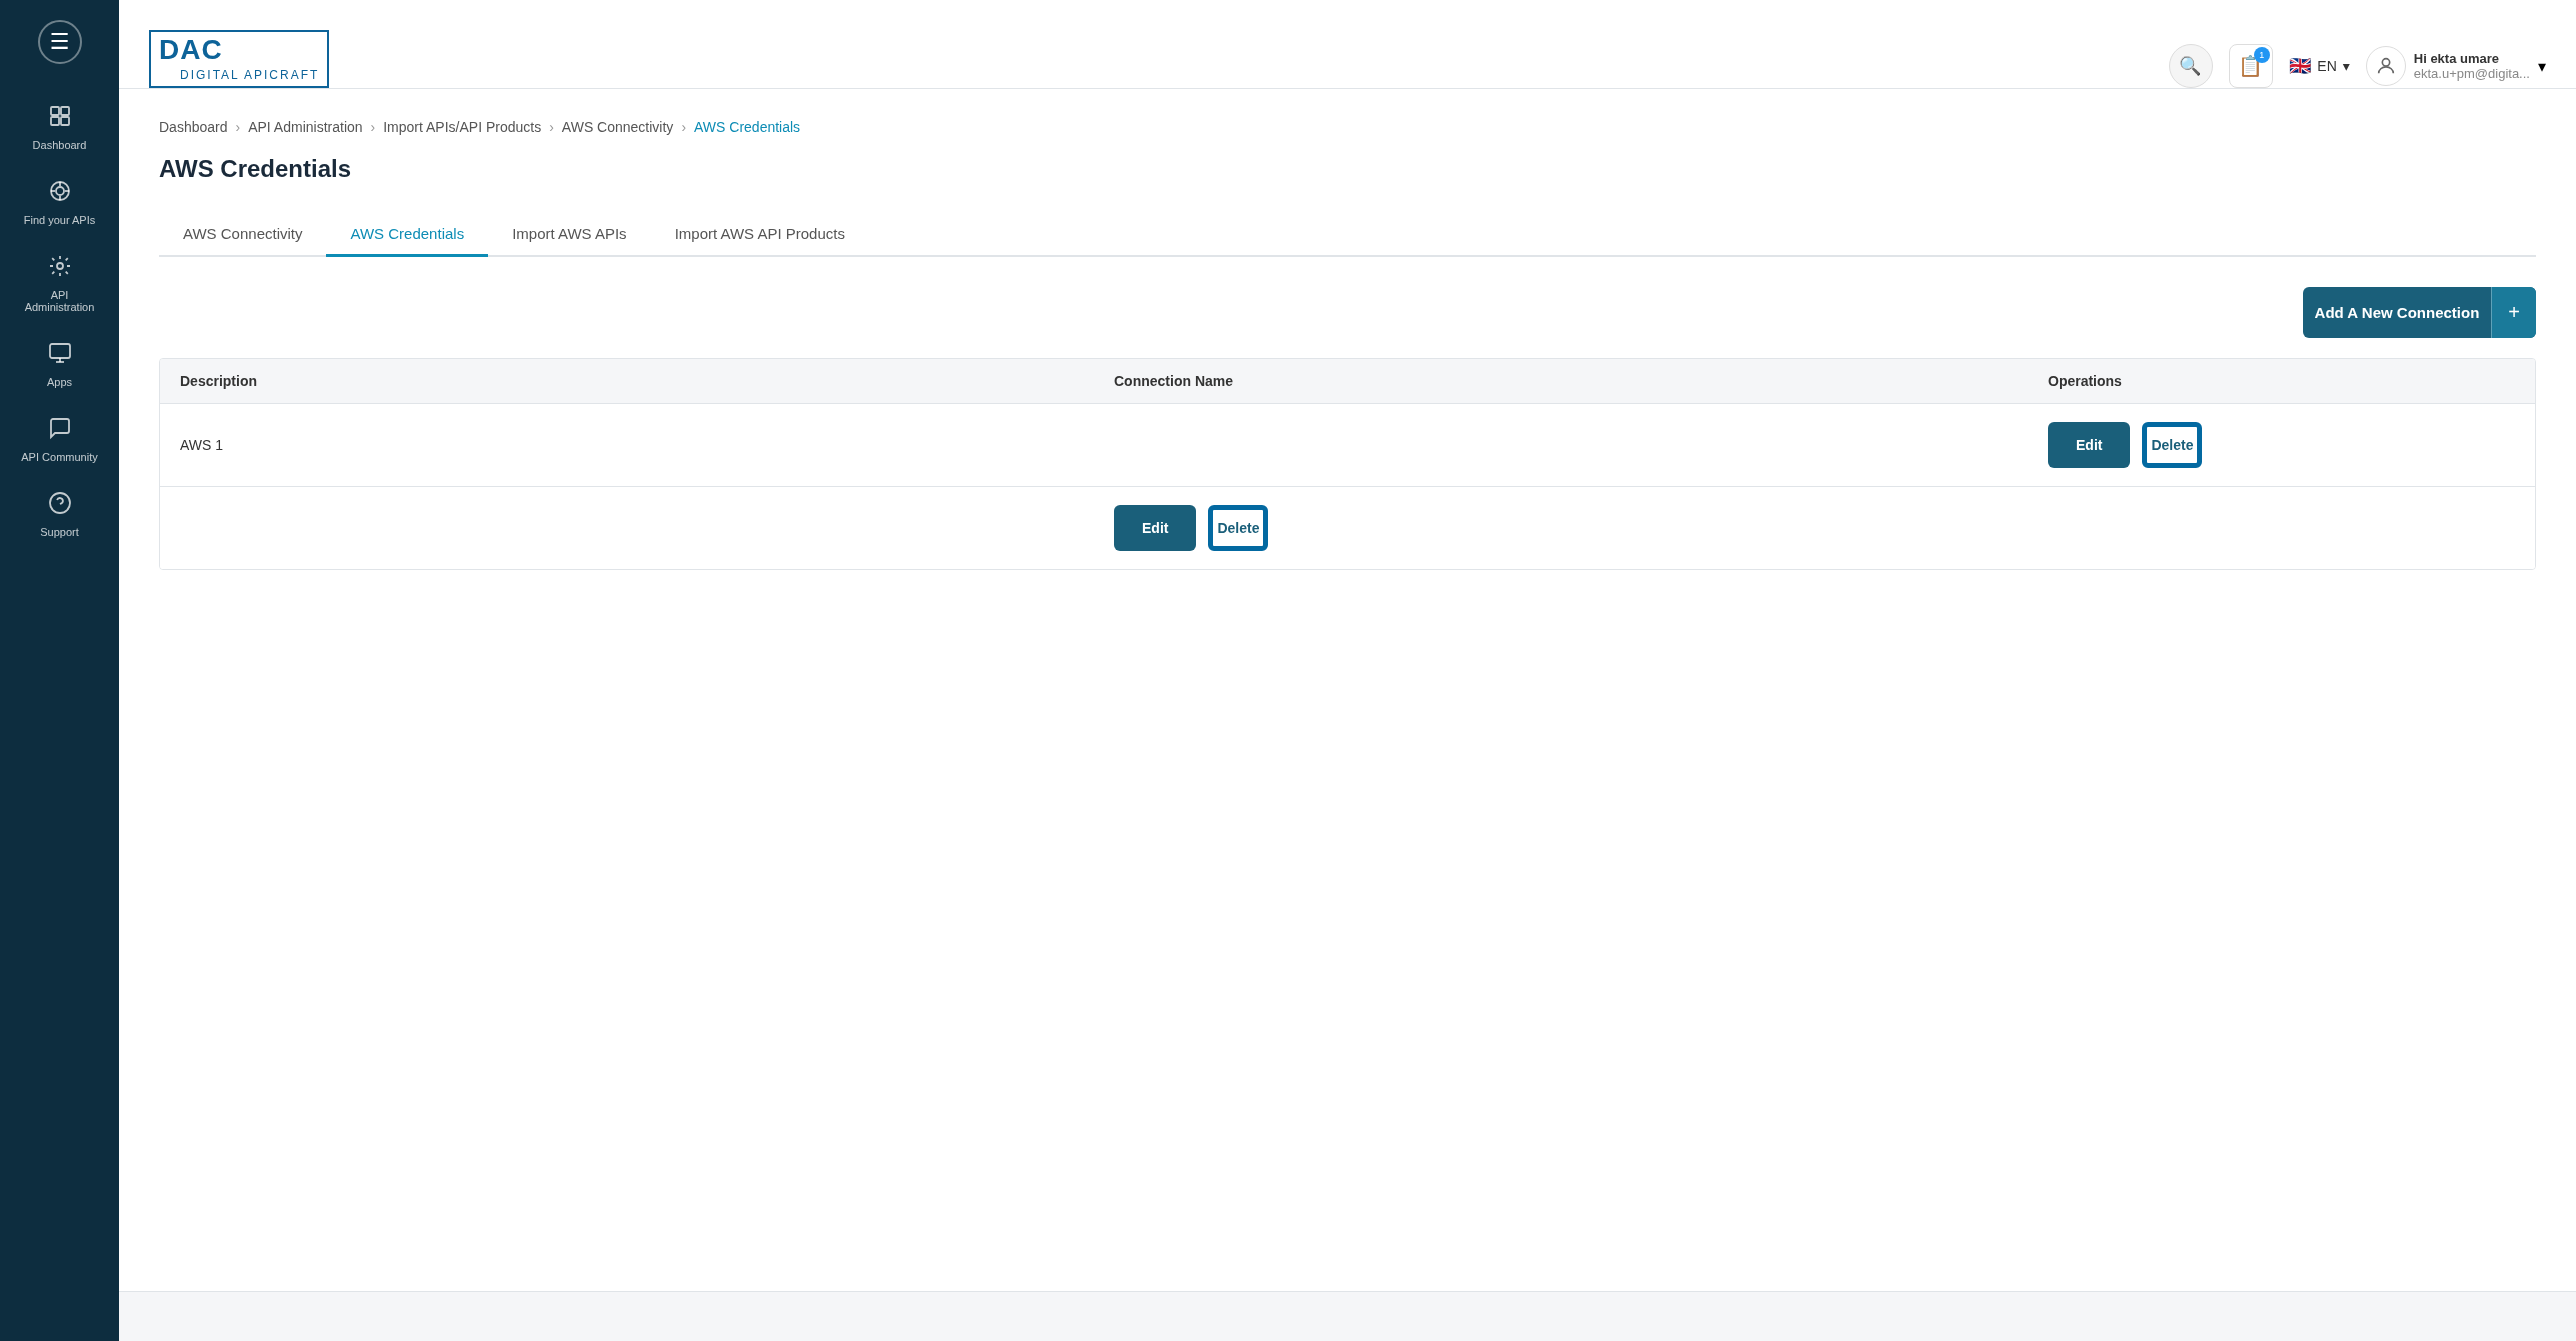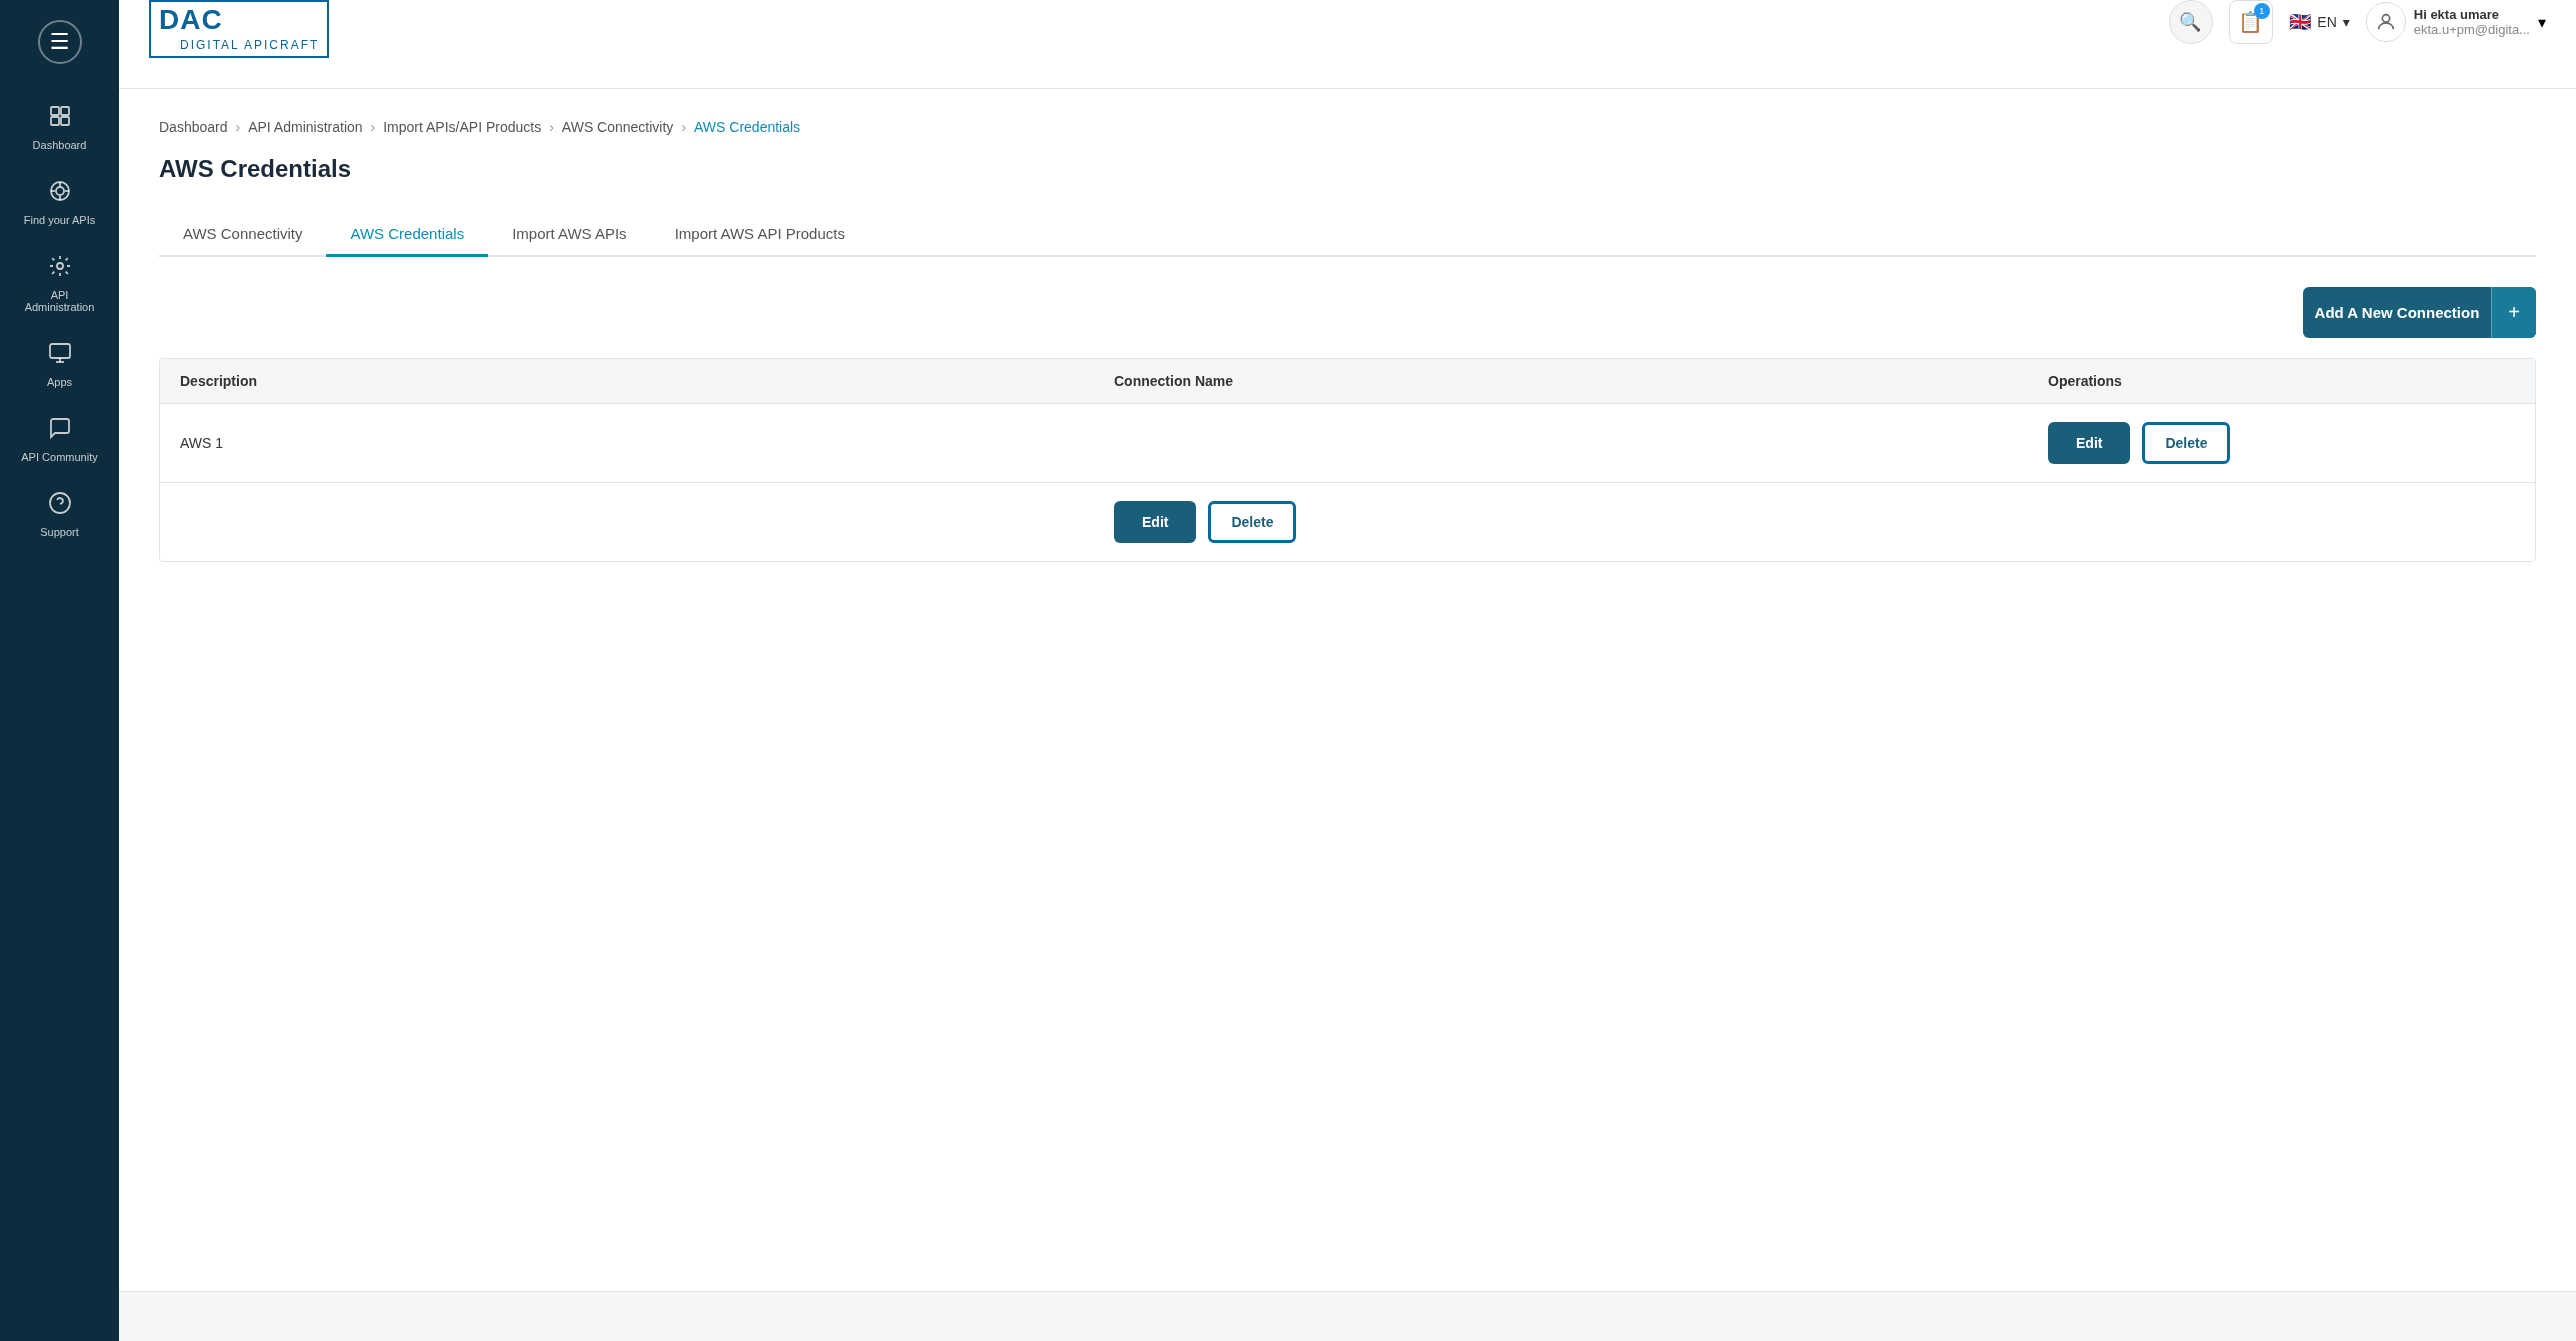--- a/index.html
+++ b/index.html
@@ -50,21 +50,21 @@
       display: flex;
       flex-direction: column;
       overflow: hidden;
     }
 
     
     .header {
       background: white;
       height: 89px;
       display: flex;
-      align-items: flex-start;
+      align-items: flex-end;
       padding: 0 30px;
       border-bottom: 1px solid #e0e4e8;
       flex-shrink: 0;
     }
     .logo {
       display: flex;
       align-items: center;
     }
     .logo-text {
       color: #0d6399;
@@ -277,22 +277,22 @@
       border: none;
       padding: 10px 28px;
       border-radius: 6px;
       cursor: pointer;
       font-size: 14px;
       font-weight: 700;
     }
     .btn-delete {
       background: white;
       color: #1a5f7a;
-      border: 3px solid #0369a1;
-      padding: 10px 20px;
+      border: 5px solid #0369a1;
+      padding: 10px 4px;
       border-radius: 6px;
       cursor: pointer;
       font-size: 14px;
       font-weight: 600;
     }
 
     
     .bottom-strip {
       height: 50px;
       background: #f5f6f8;

